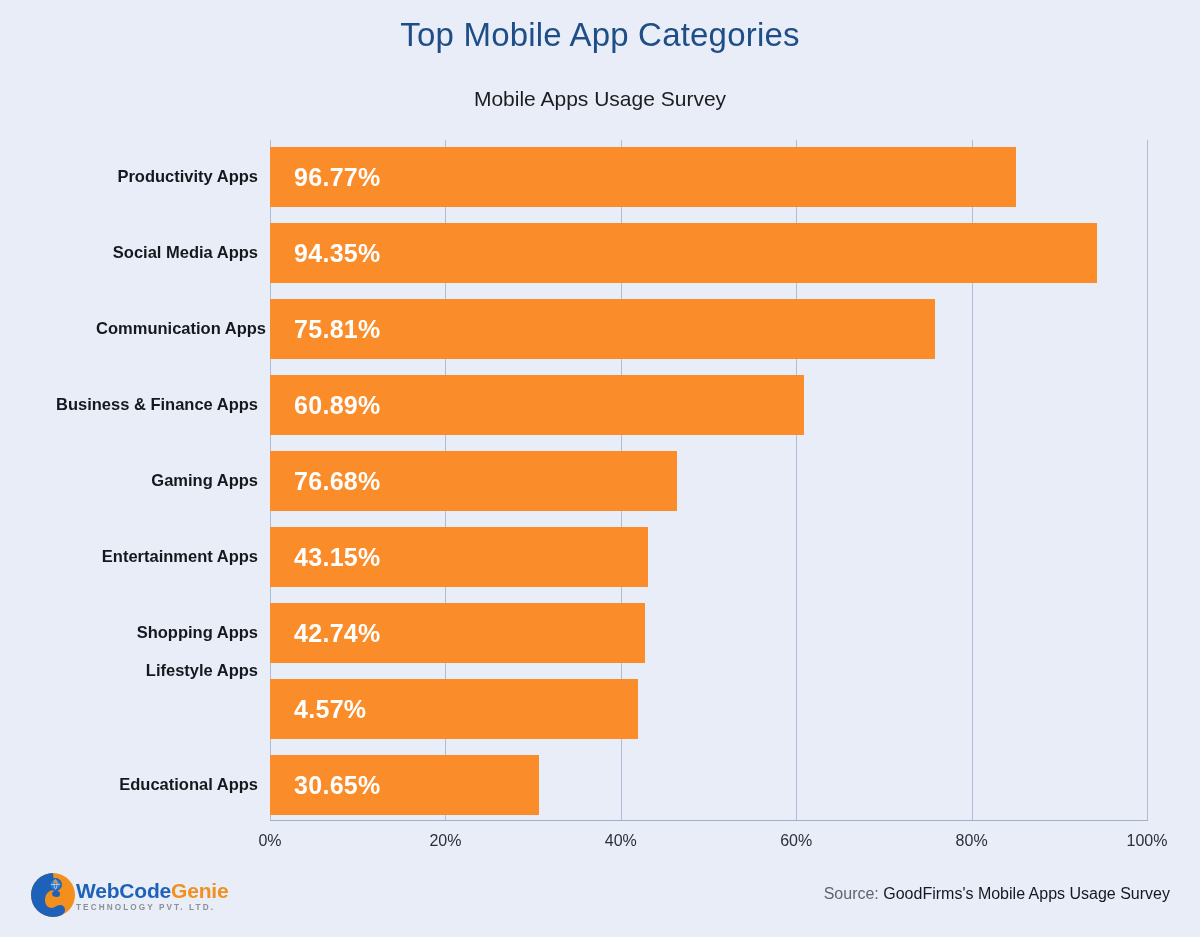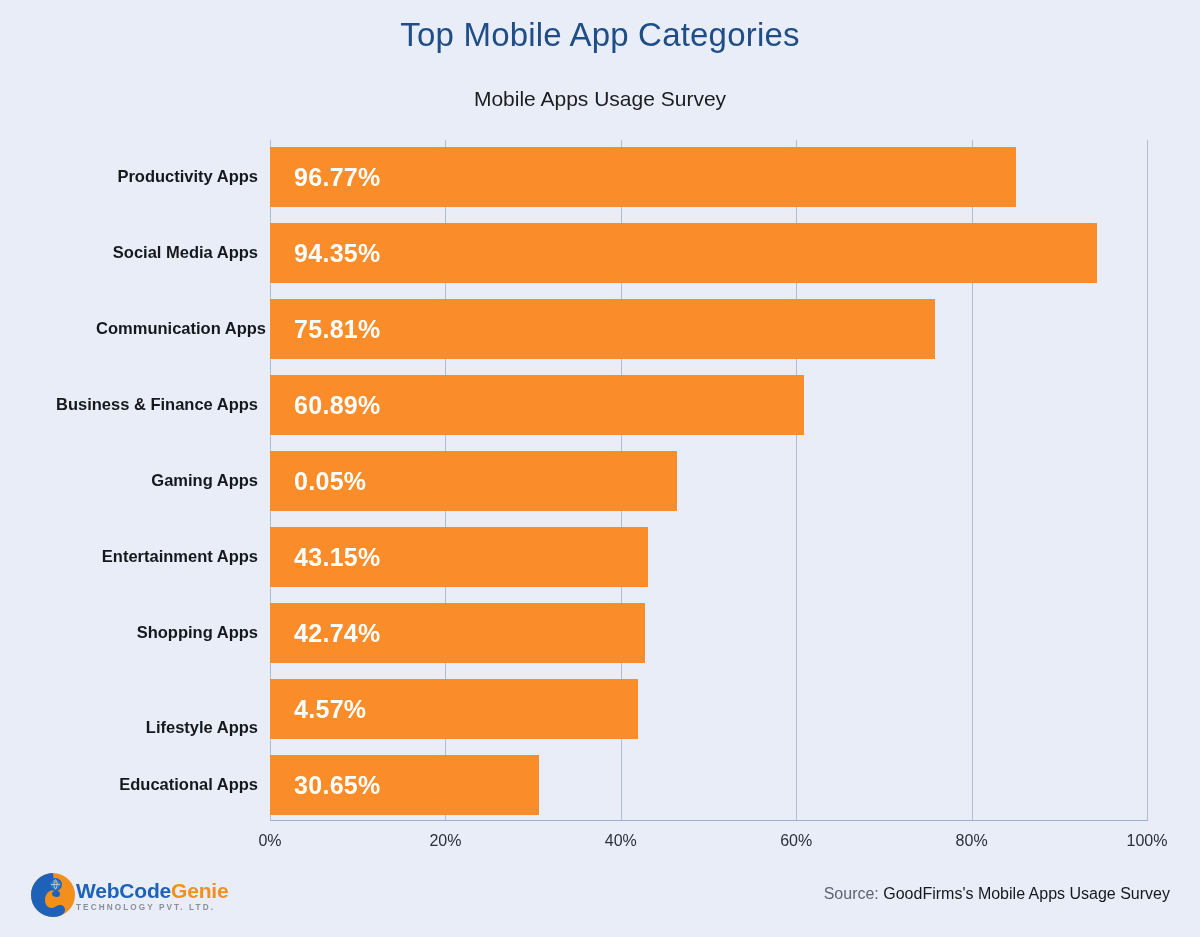--- a/index.html
+++ b/index.html
@@ -153,21 +153,21 @@
             <span class="bar-value">75.81%</span>
           </div>
         </div>
         <div class="bar-row" style="top: 235px; left: 0px; width: 877px;">
           <div class="bar" style="width: 534.005px; background: rgb(251, 140, 42);">
             <span class="bar-value">60.89%</span>
           </div>
         </div>
         <div class="bar-row" style="top: 311px; left: 0px; width: 877px;">
           <div class="bar" style="width: 406.665px; background: rgb(251, 140, 42);">
-            <span class="bar-value">0.05%</span>
+            <span class="bar-value">76.68%</span>
           </div>
         </div>
         <div class="bar-row" style="top: 387px; left: 0px; width: 877px;">
           <div class="bar" style="width: 378.425px; background: rgb(251, 140, 42);">
             <span class="bar-value">43.15%</span>
           </div>
         </div>
         <div class="bar-row" style="top: 463px; left: 0px; width: 877px;">
           <div class="bar" style="width: 374.83px; background: rgb(251, 140, 42);">
             <span class="bar-value">42.74%</span>
@@ -188,21 +188,21 @@
 
   <div id="axis-line"></div>
   <div id="labels-col">
       <div class="cat-label" style="top: 167px;">Productivity Apps</div>
       <div class="cat-label" style="top: 243px;">Social Media Apps</div>
       <div class="cat-label" style="top: 319px; margin-left: 8px;">Communication Apps</div>
       <div class="cat-label" style="top: 395px;">Business &amp; Finance Apps</div>
       <div class="cat-label" style="top: 471px;">Gaming Apps</div>
       <div class="cat-label" style="top: 547px;">Entertainment Apps</div>
       <div class="cat-label" style="top: 623px;">Shopping Apps</div>
-      <div class="cat-label" style="top: 718px; text-align: right;">Lifestyle Apps</div>
+      <div class="cat-label" style="top: 661px; text-align: right;">Lifestyle Apps</div>
       <div class="cat-label" style="top: 775px;">Educational Apps</div>
     </div>
   <div id="xticks">
       <div class="xtick" style="left: 270px;">0%</div>
       <div class="xtick" style="left: 445.4px;">20%</div>
       <div class="xtick" style="left: 620.8px;">40%</div>
       <div class="xtick" style="left: 796.2px;">60%</div>
       <div class="xtick" style="left: 971.6px;">80%</div>
       <div class="xtick" style="left: 1147px;">100%</div>
     </div>

